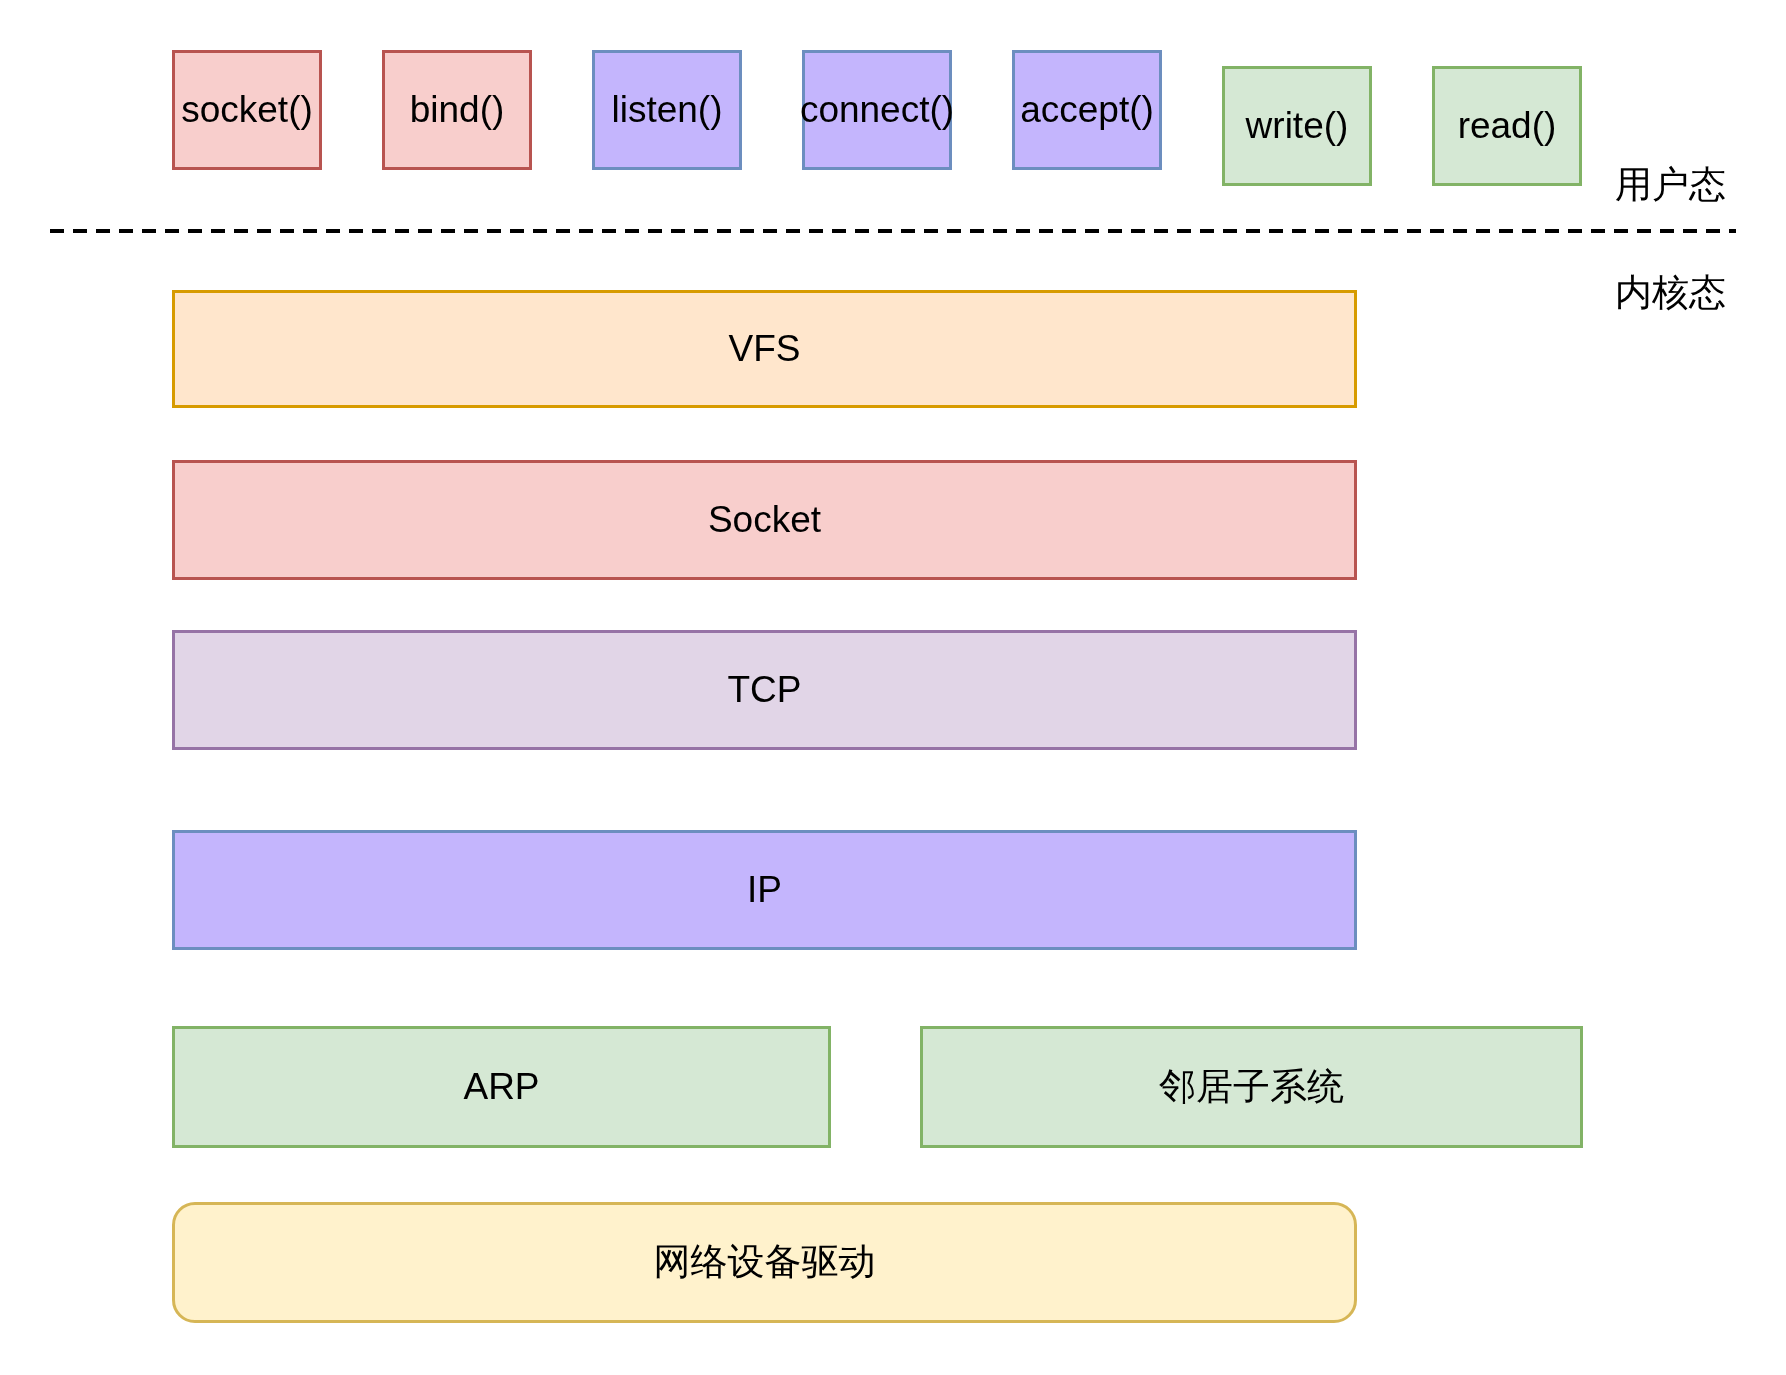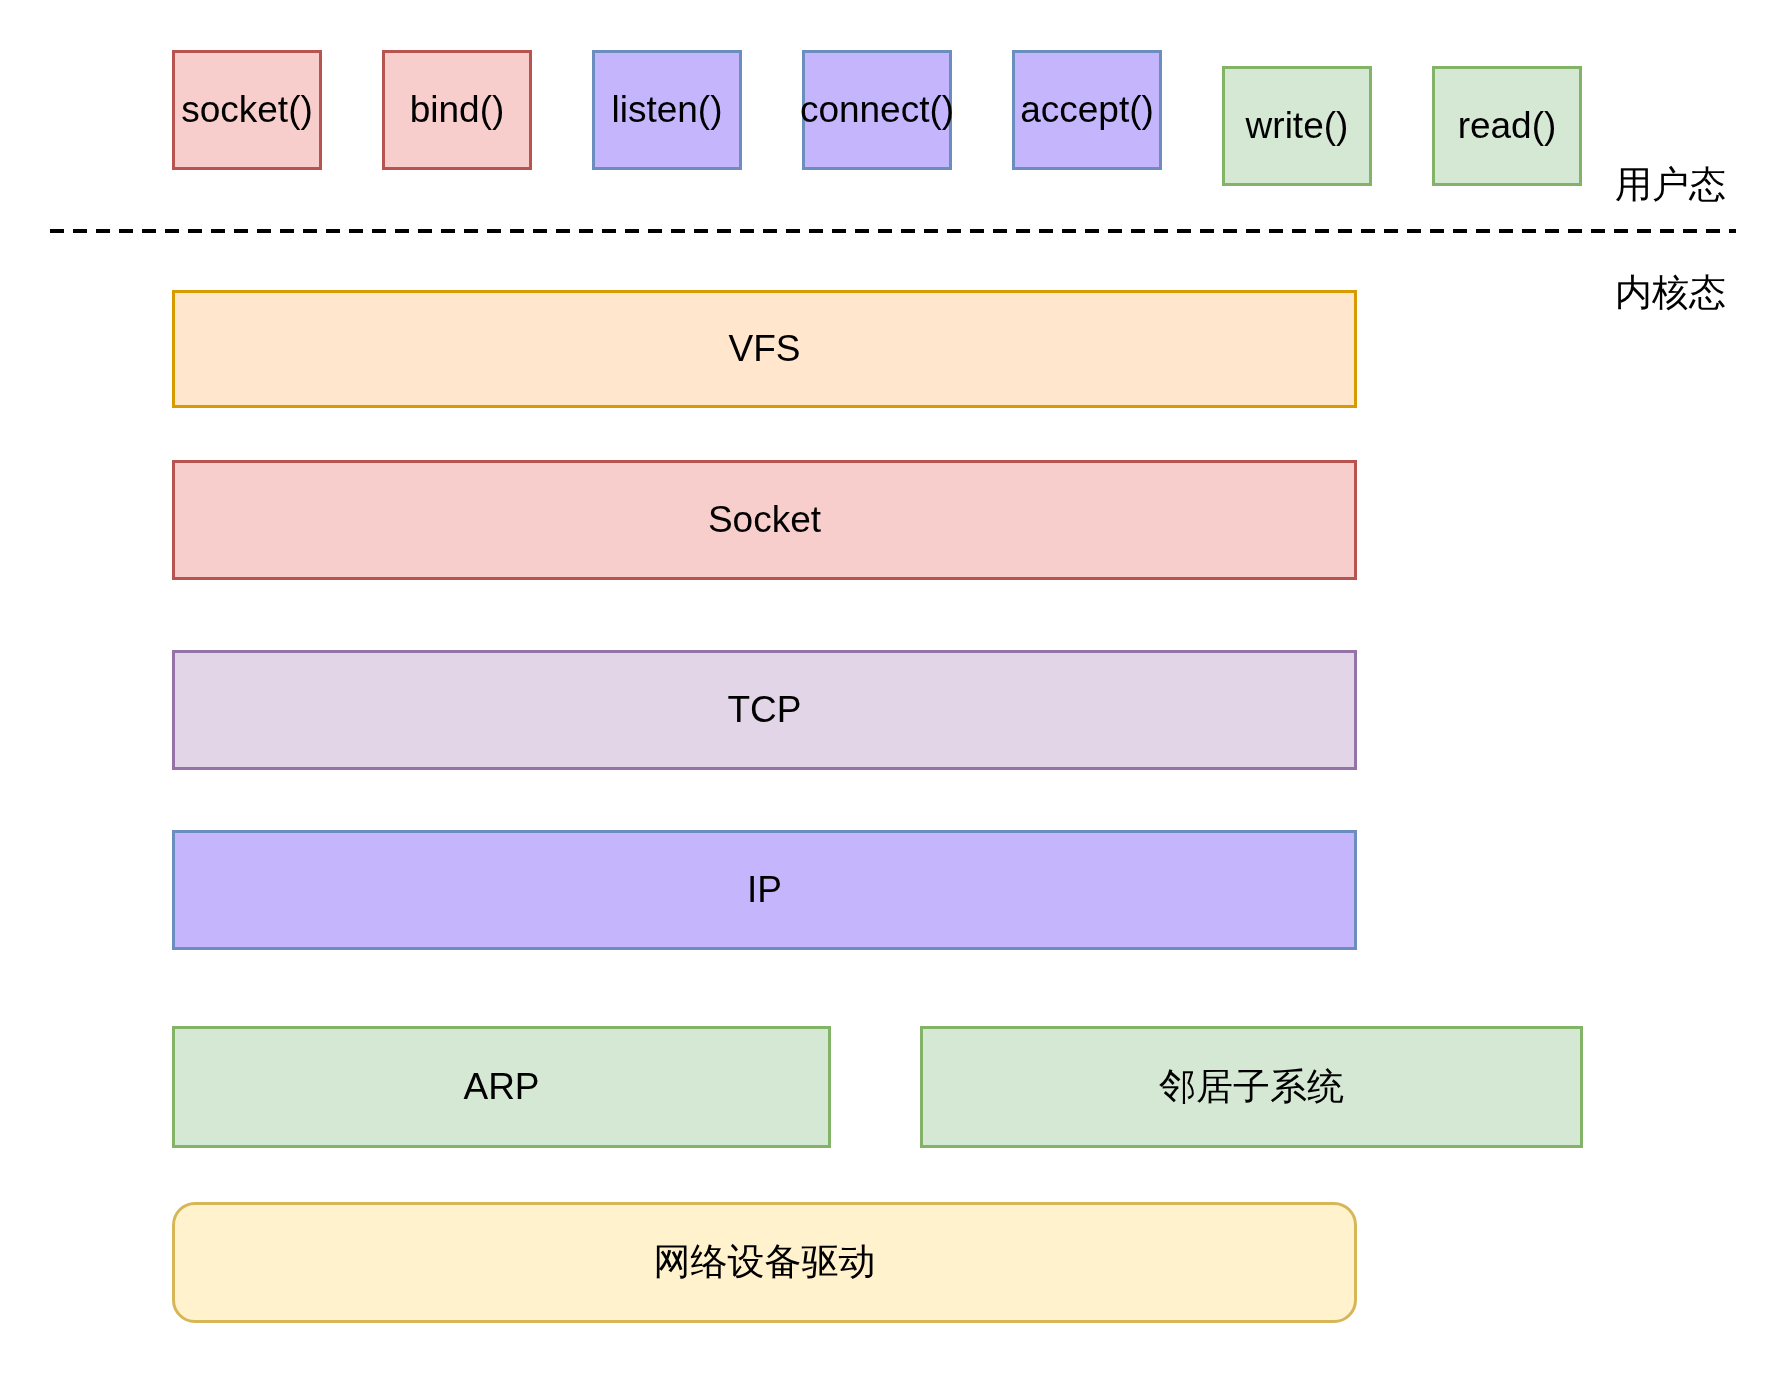--- a/index.html
+++ b/index.html
@@ -68,21 +68,21 @@
   }
 
   .layer {
     position: absolute;
     left: 172px;
     width: 1185px;
     height: 120px;
   }
   #layer-vfs    { top: 290px; height: 118px; }
   #layer-socket { top: 460px; }
-  #layer-tcp    { top: 650px; }
+  #layer-tcp    { top: 630px; }
   #layer-ip     { top: 830px; }
   #layer-arp {
     position: absolute;
     left: 172px;
     top: 1010px;
     width: 659px;
     height: 122px;
   }
   #layer-neighbor {
     position: absolute;

